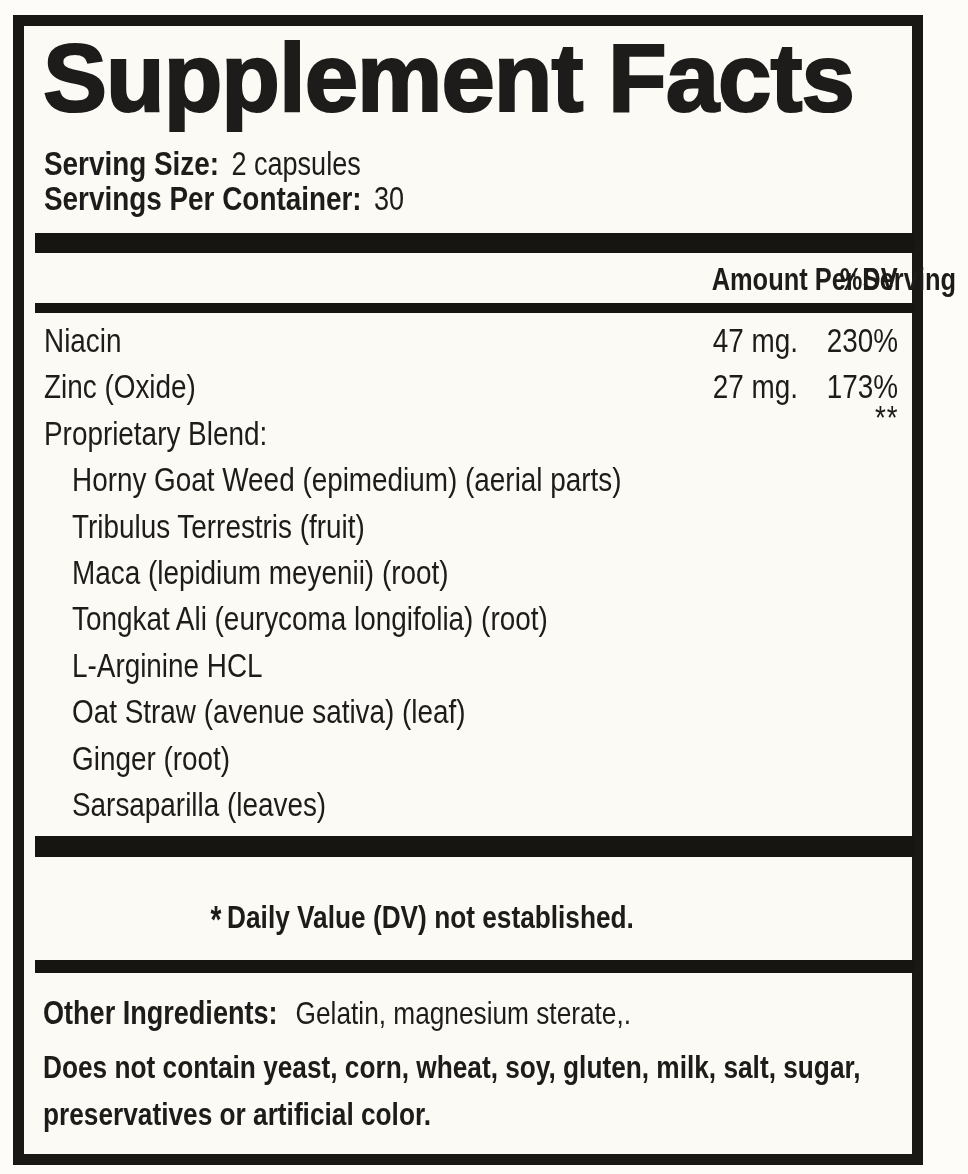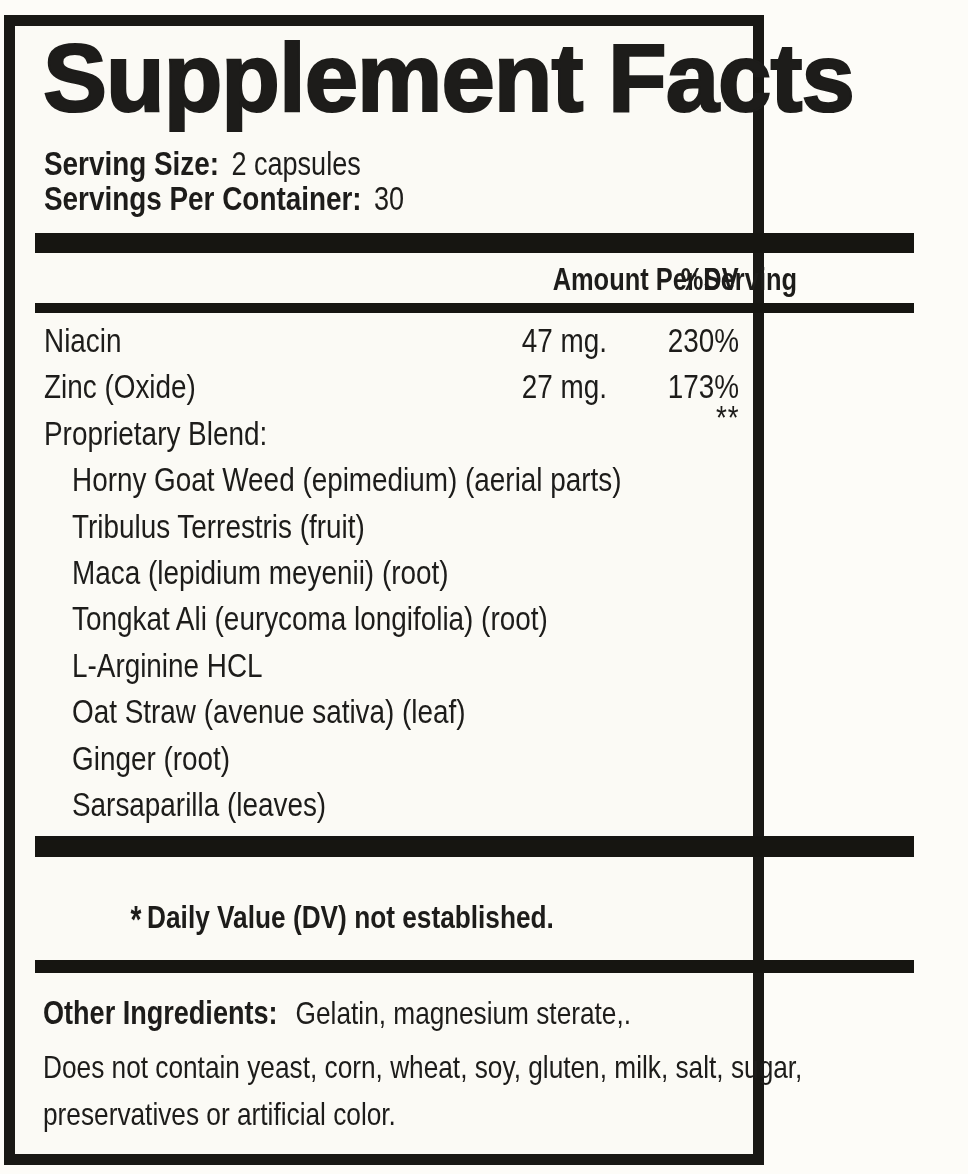--- a/index.html
+++ b/index.html
@@ -11,25 +11,25 @@
   * { margin: 0; padding: 0; box-sizing: border-box; }
   html, body {
     width: 968px; height: 1174px;
     background: #fdfcf8;
     font-family: "Liberation Sans", "DejaVu Sans", sans-serif;
     color: var(--text);
     overflow: hidden;
   }
   .panel {
     position: absolute;
-    left: 4px; top: 15px;
-    width: 760px; height: 1150px;
+    left: 13px; top: 15px;
+    width: 910px; height: 1150px;
     border: 11px solid var(--border);
     background: var(--background);
-    padding: 0 14px 0 20px;
+    padding: 0 14px 0 11px;
   }
   
   .cond {
     display: inline-block;
     transform: scaleX(0.82);
     transform-origin: 0 50%;
     white-space: nowrap;
   }
   .cond.r { transform-origin: 100% 50%; }
   .b { font-weight: 700; }
@@ -56,41 +56,41 @@
   .header-row {
     display: flex; align-items: flex-end;
     height: 42px; margin-top: 8px; padding: 0 0 5px 9px;
     font-size: 31px; font-weight: 700;
   }
   .cell-name { flex: 1; }
   .cell-amt { width: 140px; text-align: right; }
   .cell-dv { width: 100px; text-align: right; }
 
   .tbody { margin-top: 4px; font-size: 34px; }
-  .trow { display: flex; align-items: flex-end; line-height: 46.4px; padding-left: 9px; gap: 32px; }
+  .trow { display: flex; align-items: flex-end; line-height: 46.4px; padding-left: 9px; }
   .blend-item { line-height: 46.4px; padding-left: 37px; text-decoration: underline; }
 
   .raise { position: relative; top: -8px; left: 38px; }
   .sup { position: relative; top: -16px; font-size: 34px; letter-spacing: 1px; }
 
   .footnote {
     margin: 40px 0 0 3px;
     font-size: 32px; font-weight: 700; line-height: 36px; text-align: center;
   }
   .footnote-marker {
     display: inline-block; font-size: 38px;
     transform: translateY(5px) scaleX(0.9);
   }
   .footnote-text { margin-left: 6px; }
 
   .other-line { margin: 20px 0 0 8px; font-size: 33px; line-height: 40px; }
   .other-line .val { font-weight: 400; font-size: 32px; margin-left: 22px; }
 
   .disclaimer { margin-left: 8px; font-size: 32px; line-height: 47px; }
-  .disclaimer-block { margin-top: 11px; }
+  .disclaimer-block { margin-top: 11px; font-weight: bold; }
 </style>
 </head>
 <body>
 
 <div class="panel">
 
   <div class="title">Supplement Facts</div>
 
   <div class="serving-block">
     <div class="serving-line">

